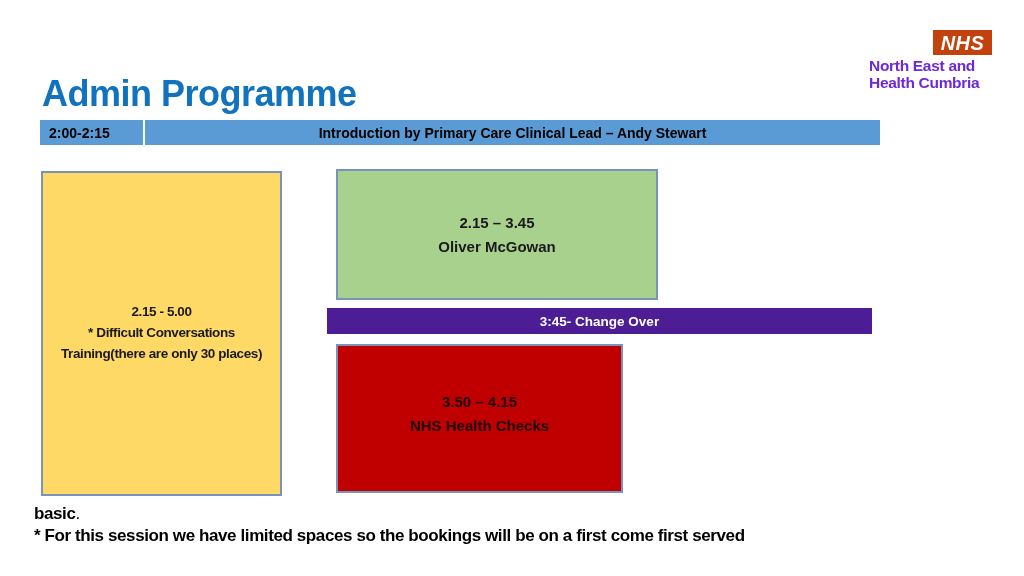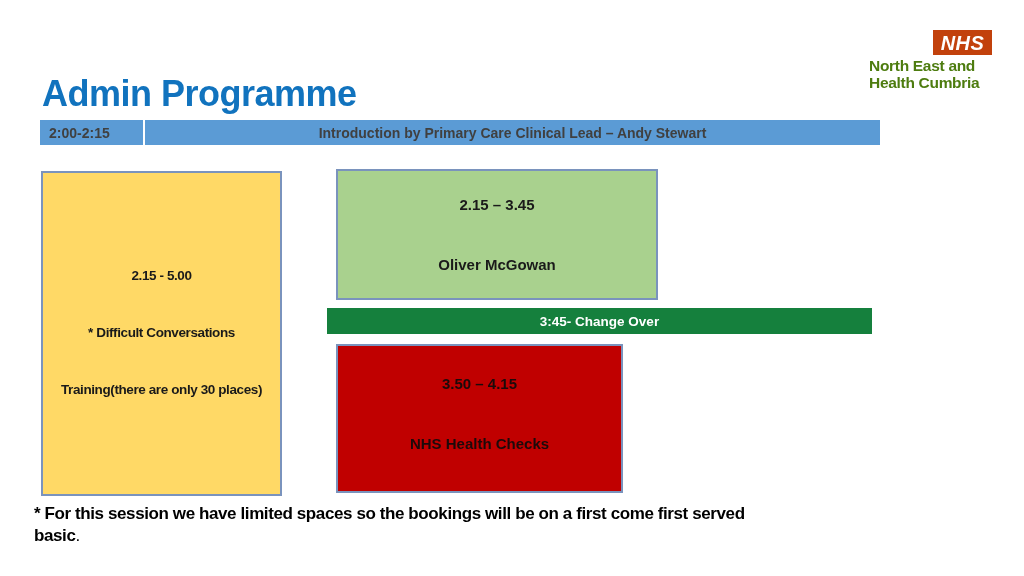--- a/index.html
+++ b/index.html
@@ -13,56 +13,56 @@
   }
   
   .nhs-box{
     position:absolute;left:933px;top:30px;width:59px;height:25px;background:#c2410c;
     display:flex;align-items:center;justify-content:center;
   }
   .nhs-box span{
     color:#ffffff;font-weight:bold;font-style:italic;font-size:20px;letter-spacing:0.5px;line-height:1;
   }
   .nhs-org{
-    position:absolute;left:869px;top:57px;color:#4d7c0f;font-weight:bold;
+    position:absolute;left:869px;top:57px;color:#6d28d9;font-weight:bold;
     font-size:15.5px;line-height:17px;letter-spacing:-0.3px;white-space:nowrap;
   }
   
   .header-row{
     position:absolute;left:40px;top:120px;width:840px;height:25px;background:#5B9BD5;
-    display:flex;color:#404040;font-weight:bold;font-size:14px;
+    display:flex;color:#000000;font-weight:bold;font-size:14px;
   }
   .header-time{
     width:105px;border-right:2px solid #ffffff;display:flex;align-items:center;
     padding-left:9px;box-sizing:border-box;
   }
   .header-session{
     flex:1;display:flex;align-items:center;justify-content:center;white-space:nowrap;
   }
   
   .box{
     position:absolute;box-sizing:border-box;border:2px solid #7A93BD;
     display:flex;flex-direction:column;align-items:center;justify-content:center;
-    text-align:center;font-weight:bold;color:#1a1a1a;gap:36px;
+    text-align:center;font-weight:bold;color:#1a1a1a;
   }
   .box .line{white-space:nowrap;}
   .box-yellow{
     left:41px;top:171px;width:241px;height:325px;background:#FFD966;
     font-size:13.5px;letter-spacing:-0.4px;line-height:1.55;
   }
   .box-green{
     left:336px;top:169px;width:322px;height:131px;background:#A9D18E;
     font-size:15px;line-height:1.55;
   }
   .box-red{
     left:336px;top:344px;width:287px;height:149px;background:#C00000;
     font-size:15px;line-height:1.55;color:#1c0a0a;padding-bottom:10px;
   }
   .changeover{
-    position:absolute;left:327px;top:308px;width:545px;height:26px;background:#15803d;
+    position:absolute;left:327px;top:308px;width:545px;height:26px;background:#4c1d95;
     color:#ffffff;font-weight:bold;font-size:13.5px;
     display:flex;align-items:center;justify-content:center;white-space:nowrap;
   }
   .footnote{
     position:absolute;left:34px;top:503px;color:#000000;font-weight:bold;
     font-size:17px;letter-spacing:-0.4px;line-height:22px;
   }
   .footnote .fn-line{white-space:nowrap;}
   .fn-tail{font-weight:400;}
 </style>
@@ -98,17 +98,17 @@
   </div>
 
   <div class="changeover">3:45- Change Over</div>
 
   <div class="box box-red">
     <div class="line">3.50 – 4.15</div>
     <div class="line">NHS Health Checks</div>
   </div>
 
   <div class="footnote">
+    <div class="fn-line"><span class="fn-bold">basic</span><span class="fn-tail">.</span></div>
     <div class="fn-line">* For this session we have limited spaces so the bookings will be on a first come first served</div>
-    <div class="fn-line"><span class="fn-bold">basic</span><span class="fn-tail">.</span></div>
   </div>
 
 </div>
 
 </body></html>

